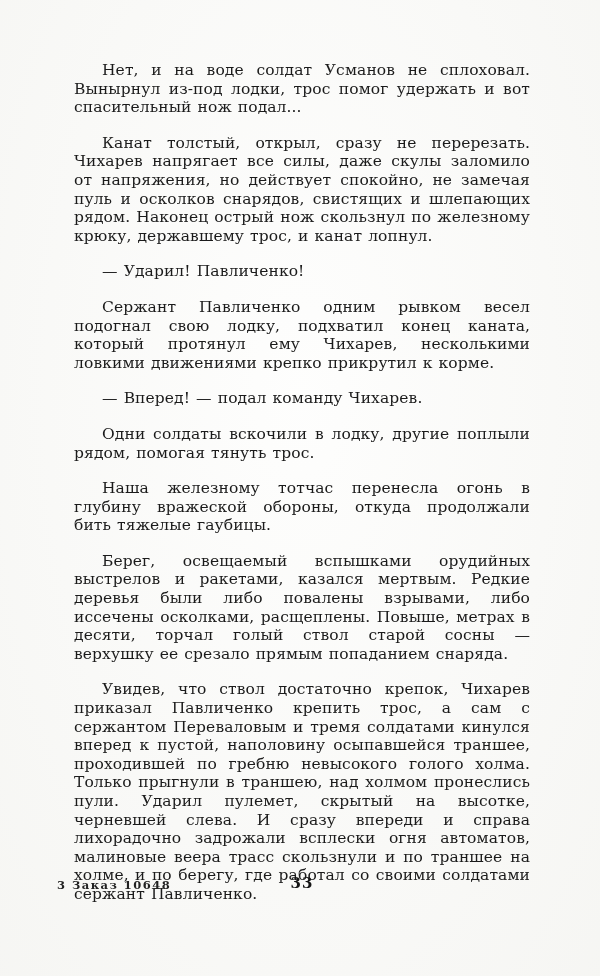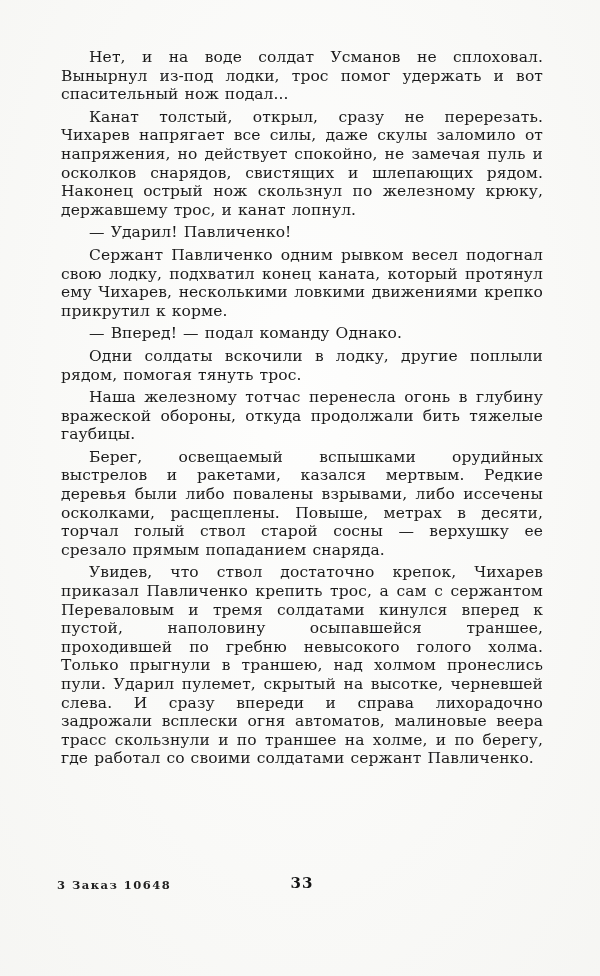--- a/index.html
+++ b/index.html
@@ -22,21 +22,21 @@
       radial-gradient(ellipse at 50% 40%, rgba(255,255,255,0.6), rgba(234,234,230,0.35)),
       #fcfcfa;
   }
   .text-block {
     position: absolute;
     left: 57px;
     top: 44px;
     width: 490px;
   }
   .text-block p {
-    margin: 4px;
+    margin: 17px;
     text-indent: 28px;
     font-size: 15.5px;
     line-height: 18.6px;
     text-align: justify;
     letter-spacing: 0.1px;
     word-spacing: 1px;
     text-rendering: optimizeLegibility;
   }
   .footer {
     position: absolute;
@@ -68,21 +68,21 @@
 </head>
 <body>
 
 <div class="page">
 
   <div class="text-block">
     <p>Нет, и на воде солдат Усманов не сплоховал. Вынырнул из-под лодки, трос помог удержать и вот спасительный нож подал...</p>
     <p>Канат толстый, открыл, сразу не перерезать. Чихарев напрягает все силы, даже скулы заломило от напряжения, но действует спокойно, не замечая пуль и осколков снарядов, свистящих и шлепающих рядом. Наконец острый нож скользнул по железному крюку, державшему трос, и канат лопнул.</p>
     <p>— Ударил! Павличенко!</p>
     <p>Сержант Павличенко одним рывком весел подогнал свою лодку, подхватил конец каната, который протянул ему Чихарев, несколькими ловкими движениями крепко прикрутил к корме.</p>
-    <p>— Вперед! — подал команду Однако.</p>
+    <p>— Вперед! — подал команду Чихарев.</p>
     <p>Одни солдаты вскочили в лодку, другие поплыли рядом, помогая тянуть трос.</p>
     <p>Наша железному тотчас перенесла огонь в глубину вражеской обороны, откуда продолжали бить тяжелые гаубицы.</p>
     <p>Берег, освещаемый вспышками орудийных выстрелов и ракетами, казался мертвым. Редкие деревья были либо повалены взрывами, либо иссечены осколками, расщеплены. Повыше, метрах в десяти, торчал голый ствол старой сосны — верхушку ее срезало прямым попаданием снаряда.</p>
     <p>Увидев, что ствол достаточно крепок, Чихарев приказал Павличенко крепить трос, а сам с сержантом Переваловым и тремя солдатами кинулся вперед к пустой, наполовину осыпавшейся траншее, проходившей по гребню невысокого голого холма. Только прыгнули в траншею, над холмом пронеслись пули. Ударил пулемет, скрытый на высотке, черневшей слева. И сразу впереди и справа лихорадочно задрожали всплески огня автоматов, малиновые веера трасс скользнули и по траншее на холме, и по берегу, где работал со своими солдатами сержант Павличенко.</p>
   </div>
 
   <div class="footer">
     <span class="sig-mark">3 Заказ 10648</span>
     <span class="page-num">33</span>
   </div>

